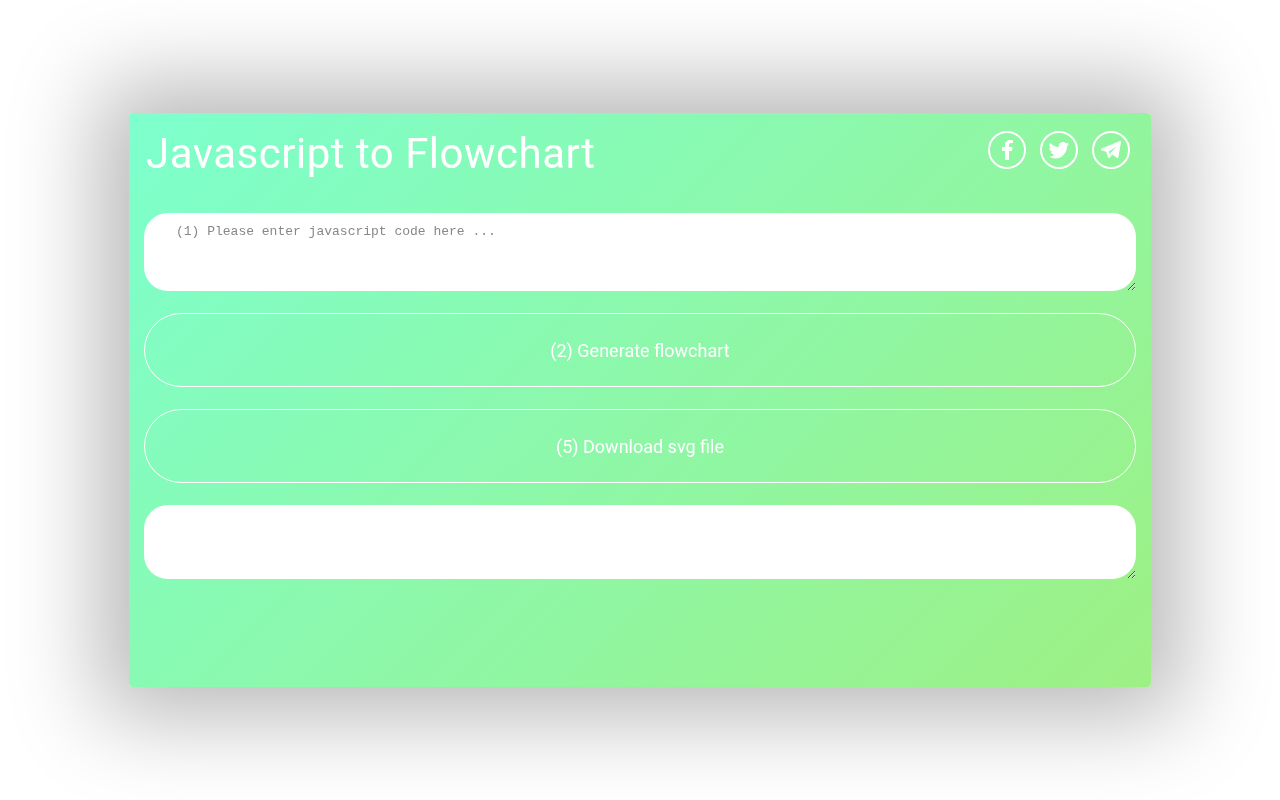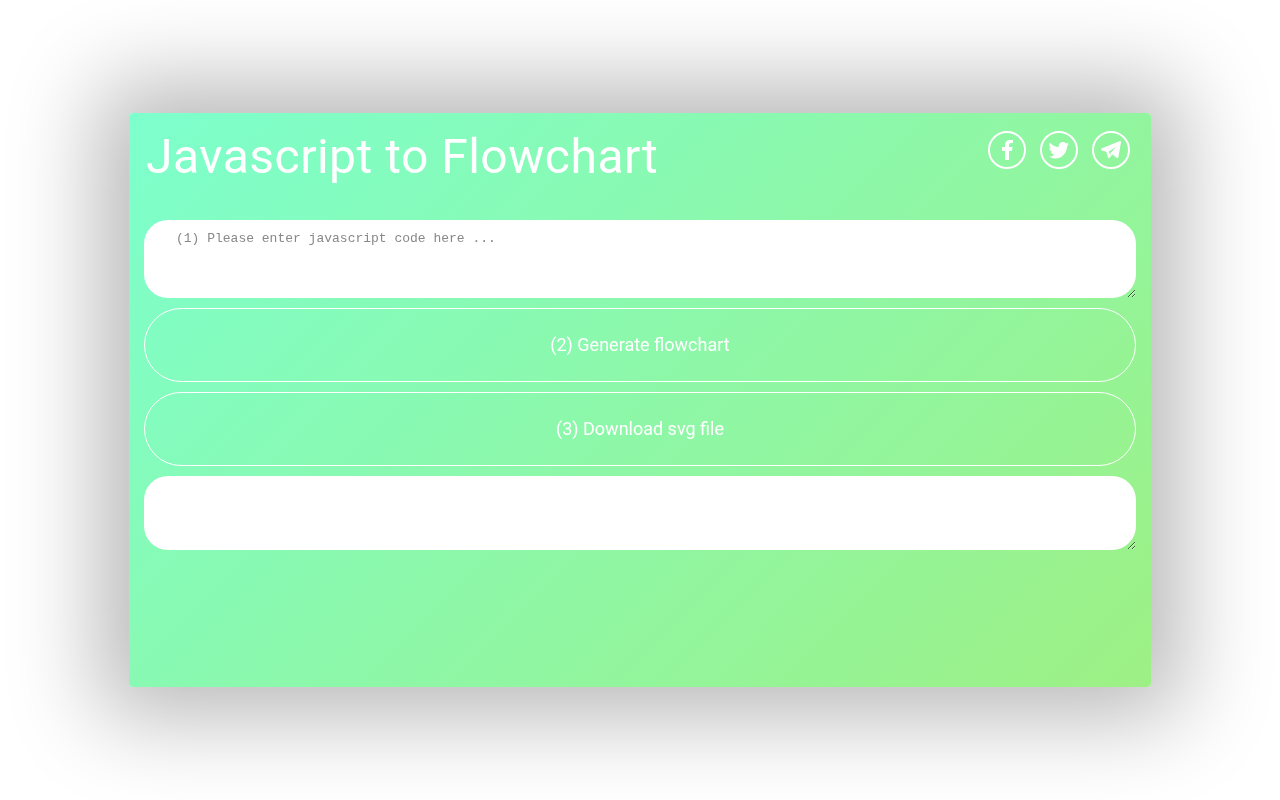--- a/index.html
+++ b/index.html
@@ -26,21 +26,21 @@
     padding: 12px 15px 0 15px;
     position: relative;
   }
   .header-row {
     display: flex;
     align-items: flex-start;
     justify-content: space-between;
   }
   .title {
     color: #ffffff;
-    font-size: 48px;
+    font-size: 42px;
     font-weight: 400;
     line-height: 1.1;
     letter-spacing: 0.5px;
     margin-top: 6px;
     margin-left: 2px;
   }
   .social {
     display: flex;
     gap: 14px;
     margin-top: 6px;
@@ -56,21 +56,21 @@
     justify-content: center;
     cursor: pointer;
   }
   .social-icon svg {
     fill: #ffffff;
   }
   .stack {
     margin-top: 36px;
     display: flex;
     flex-direction: column;
-    gap: 10px;
+    gap: 22px;
     padding: 0 0px;
   }
   .input-area {
     width: 100%;
     background: #ffffff;
     border: none;
     border-radius: 24px;
     padding: 11px 32px;
     font-family: "Courier New", Courier, monospace;
     font-size: 13px;
@@ -134,17 +134,17 @@
           </svg>
       </a>
     </div>
   </div>
 
   <div class="stack">
     <textarea class="input-area" placeholder="(1) Please enter javascript code here ..." style=""></textarea>
 
     <button class="btn">(2) Generate flowchart</button>
 
-    <button class="btn">(3) Download svg file</button>
+    <button class="btn">(5) Download svg file</button>
 
     <textarea class="output-area" style=""></textarea>
   </div>
 </div>
 
 </body></html>

